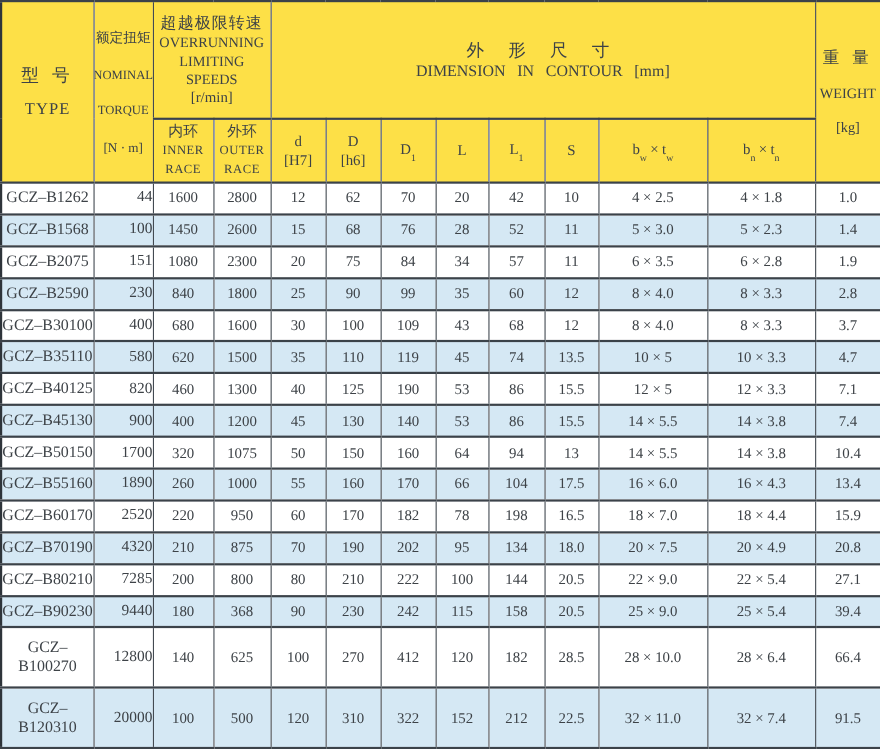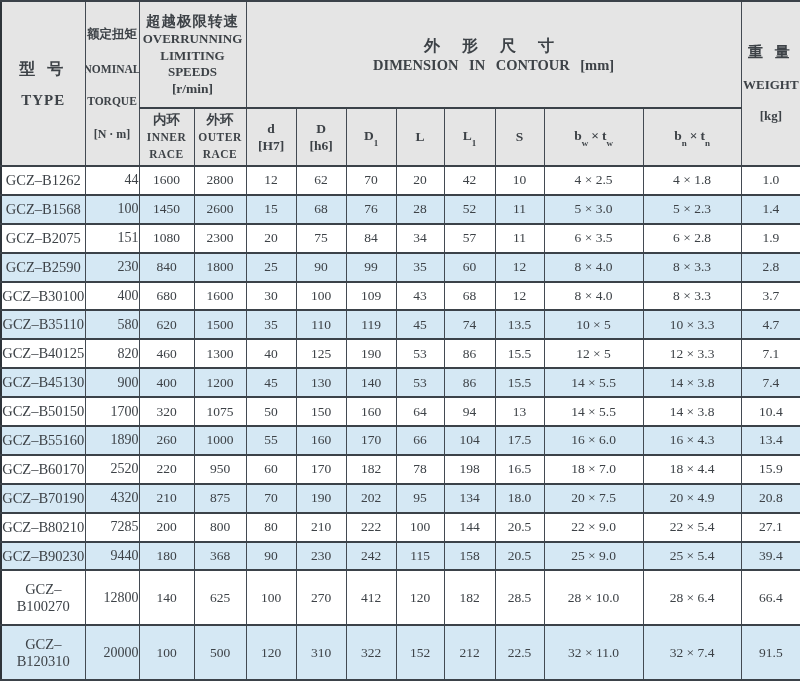--- a/index.html
+++ b/index.html
@@ -4,21 +4,21 @@
 <style>
   html,body{margin:0;padding:0;background:#ffffff;}
   .page{width:800px;height:681px;overflow:hidden;background:#ffffff;
         font-family:"Liberation Serif","DejaVu Serif",serif;color:#3d4247;}
   table{border-collapse:collapse;table-layout:fixed;width:800px;height:681px;
         border:2px solid #2e343a;}
   th,td{border-left:1px solid #434a52;border-right:1px solid #434a52;
         border-top:2px solid #3b4249;border-bottom:2px solid #3b4249;
         text-align:center;vertical-align:middle;padding:0;font-weight:normal;
         overflow:hidden;}
-  thead th{background:#e5e5e5;font-weight:bold;}
+  thead th{background:#fde047;}
   tbody tr td{background:#ffffff;font-size:13.5px;}
   tbody tr.alt td{background:#d5e8f4;}
   .type-cell{font-size:14.5px;}
   .torque-cell{padding-top:0;font-size:14px;text-align:right;}
   
   .stack{display:flex;flex-direction:column;align-items:center;justify-content:center;height:100%;}
   .th-type .zh{font-size:16px;letter-spacing:4px;margin-bottom:12px;}
   .th-type .en{font-size:15px;letter-spacing:1px;}
   .th-torque .stack{gap:20px;}
   .th-torque .zh{font-size:12.5px;}

